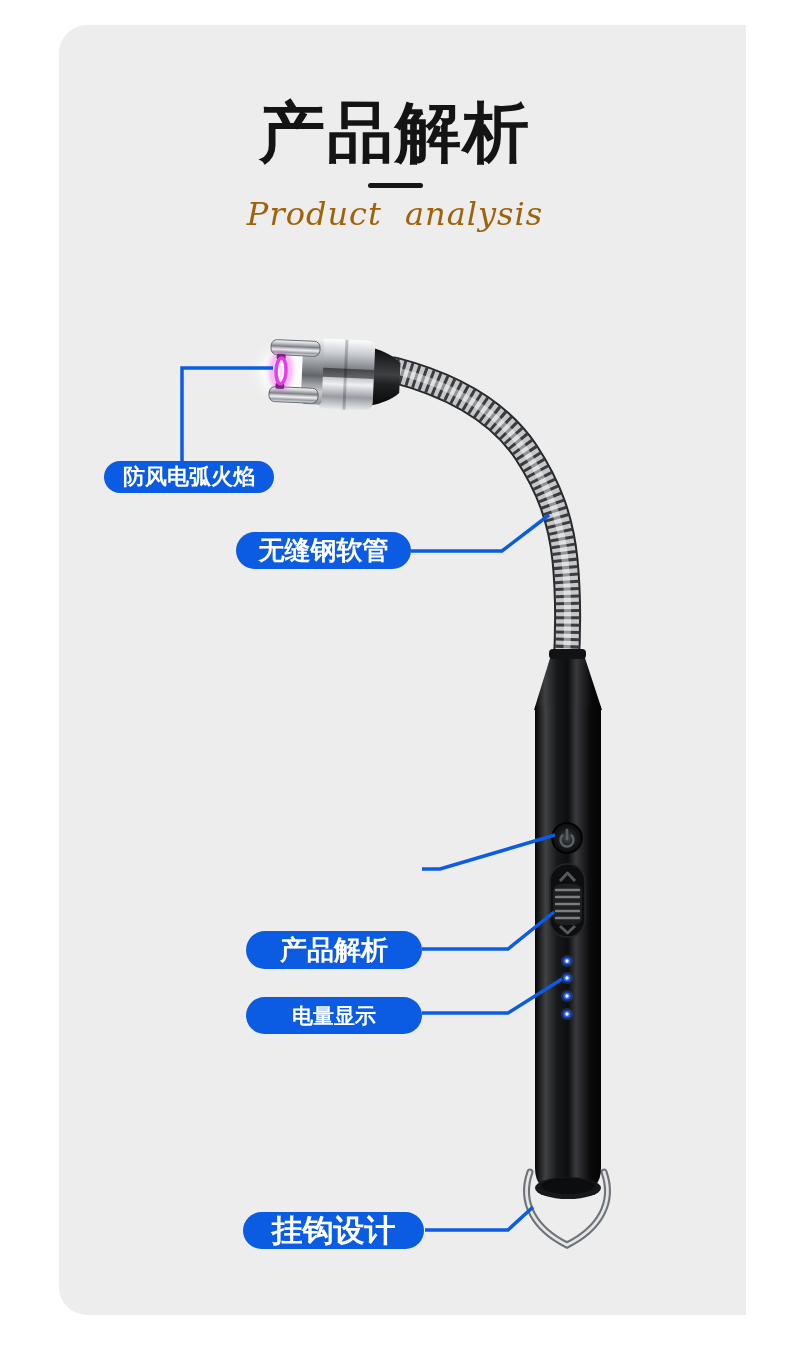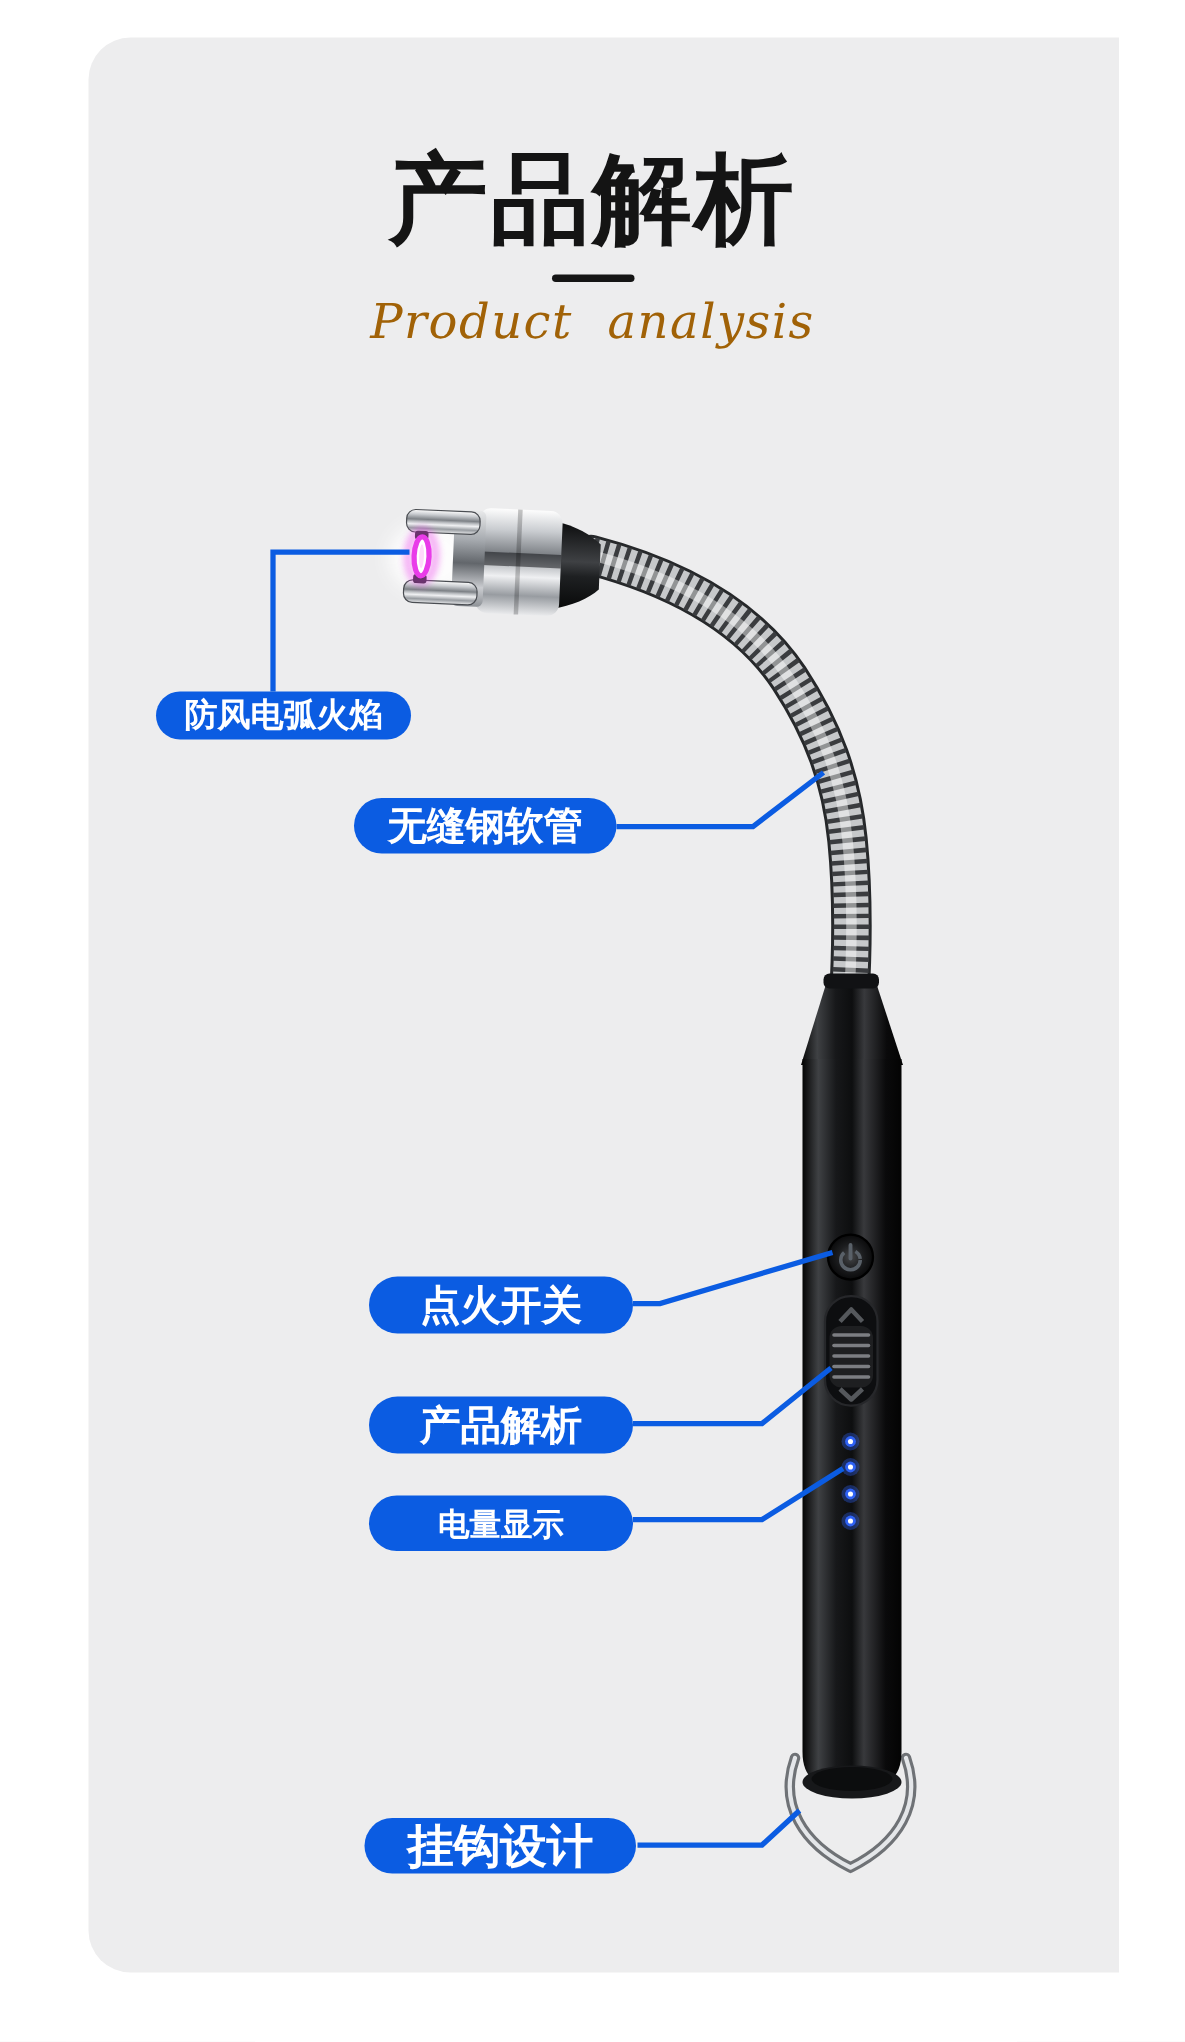--- a/index.html
+++ b/index.html
@@ -187,17 +187,16 @@
       <polyline points="367,551 458,551 505,515"></polyline>
       <polyline points="378,869 396,869 511,835"></polyline>
       <polyline points="378,949 464,949 510,912"></polyline>
       <polyline points="378,1013 464,1013 518,979"></polyline>
       <polyline points="381,1230 464,1230 489,1207"></polyline>
     </g>
   </svg>
 
   <div class="pill p1">防风电弧火焰</div>
   <div class="pill p2">无缝钢软管</div>
-  <div class="pill p3">点火开关</div>
   <div class="pill p4">产品解析</div>
   <div class="pill p5">电量显示</div>
   <div class="pill p6">挂钩设计</div>
 </div>
 
 </body></html>

